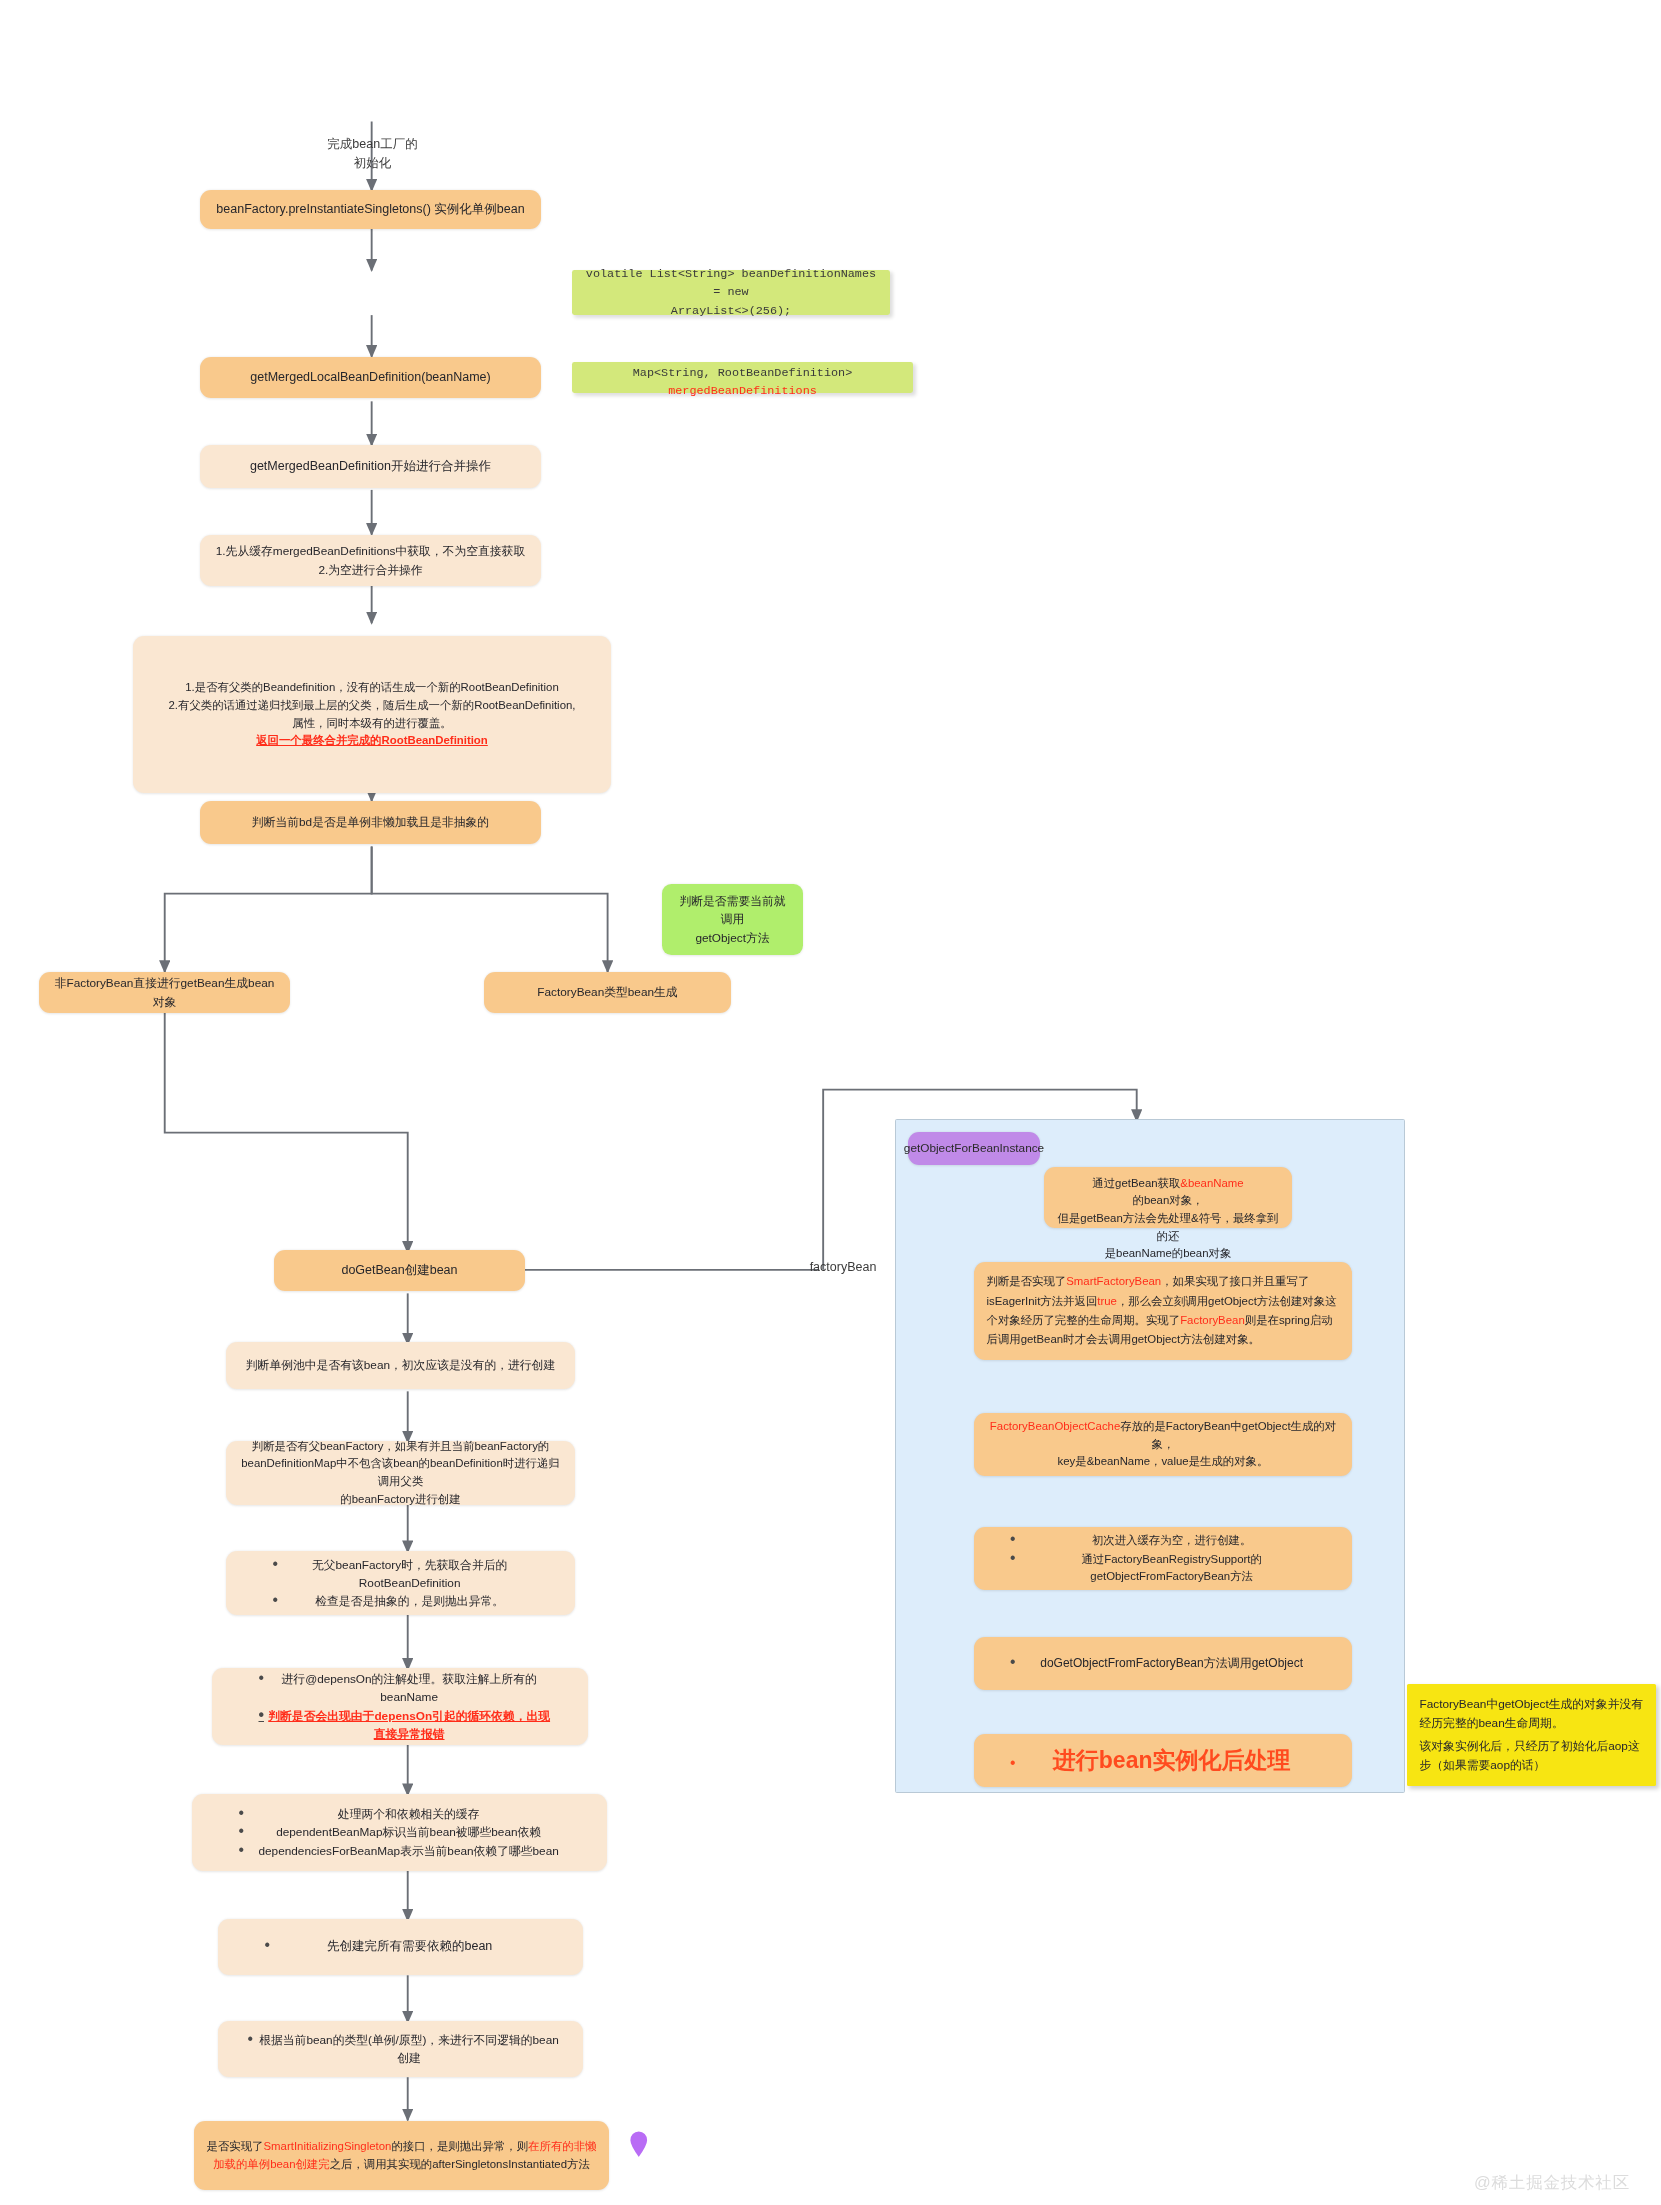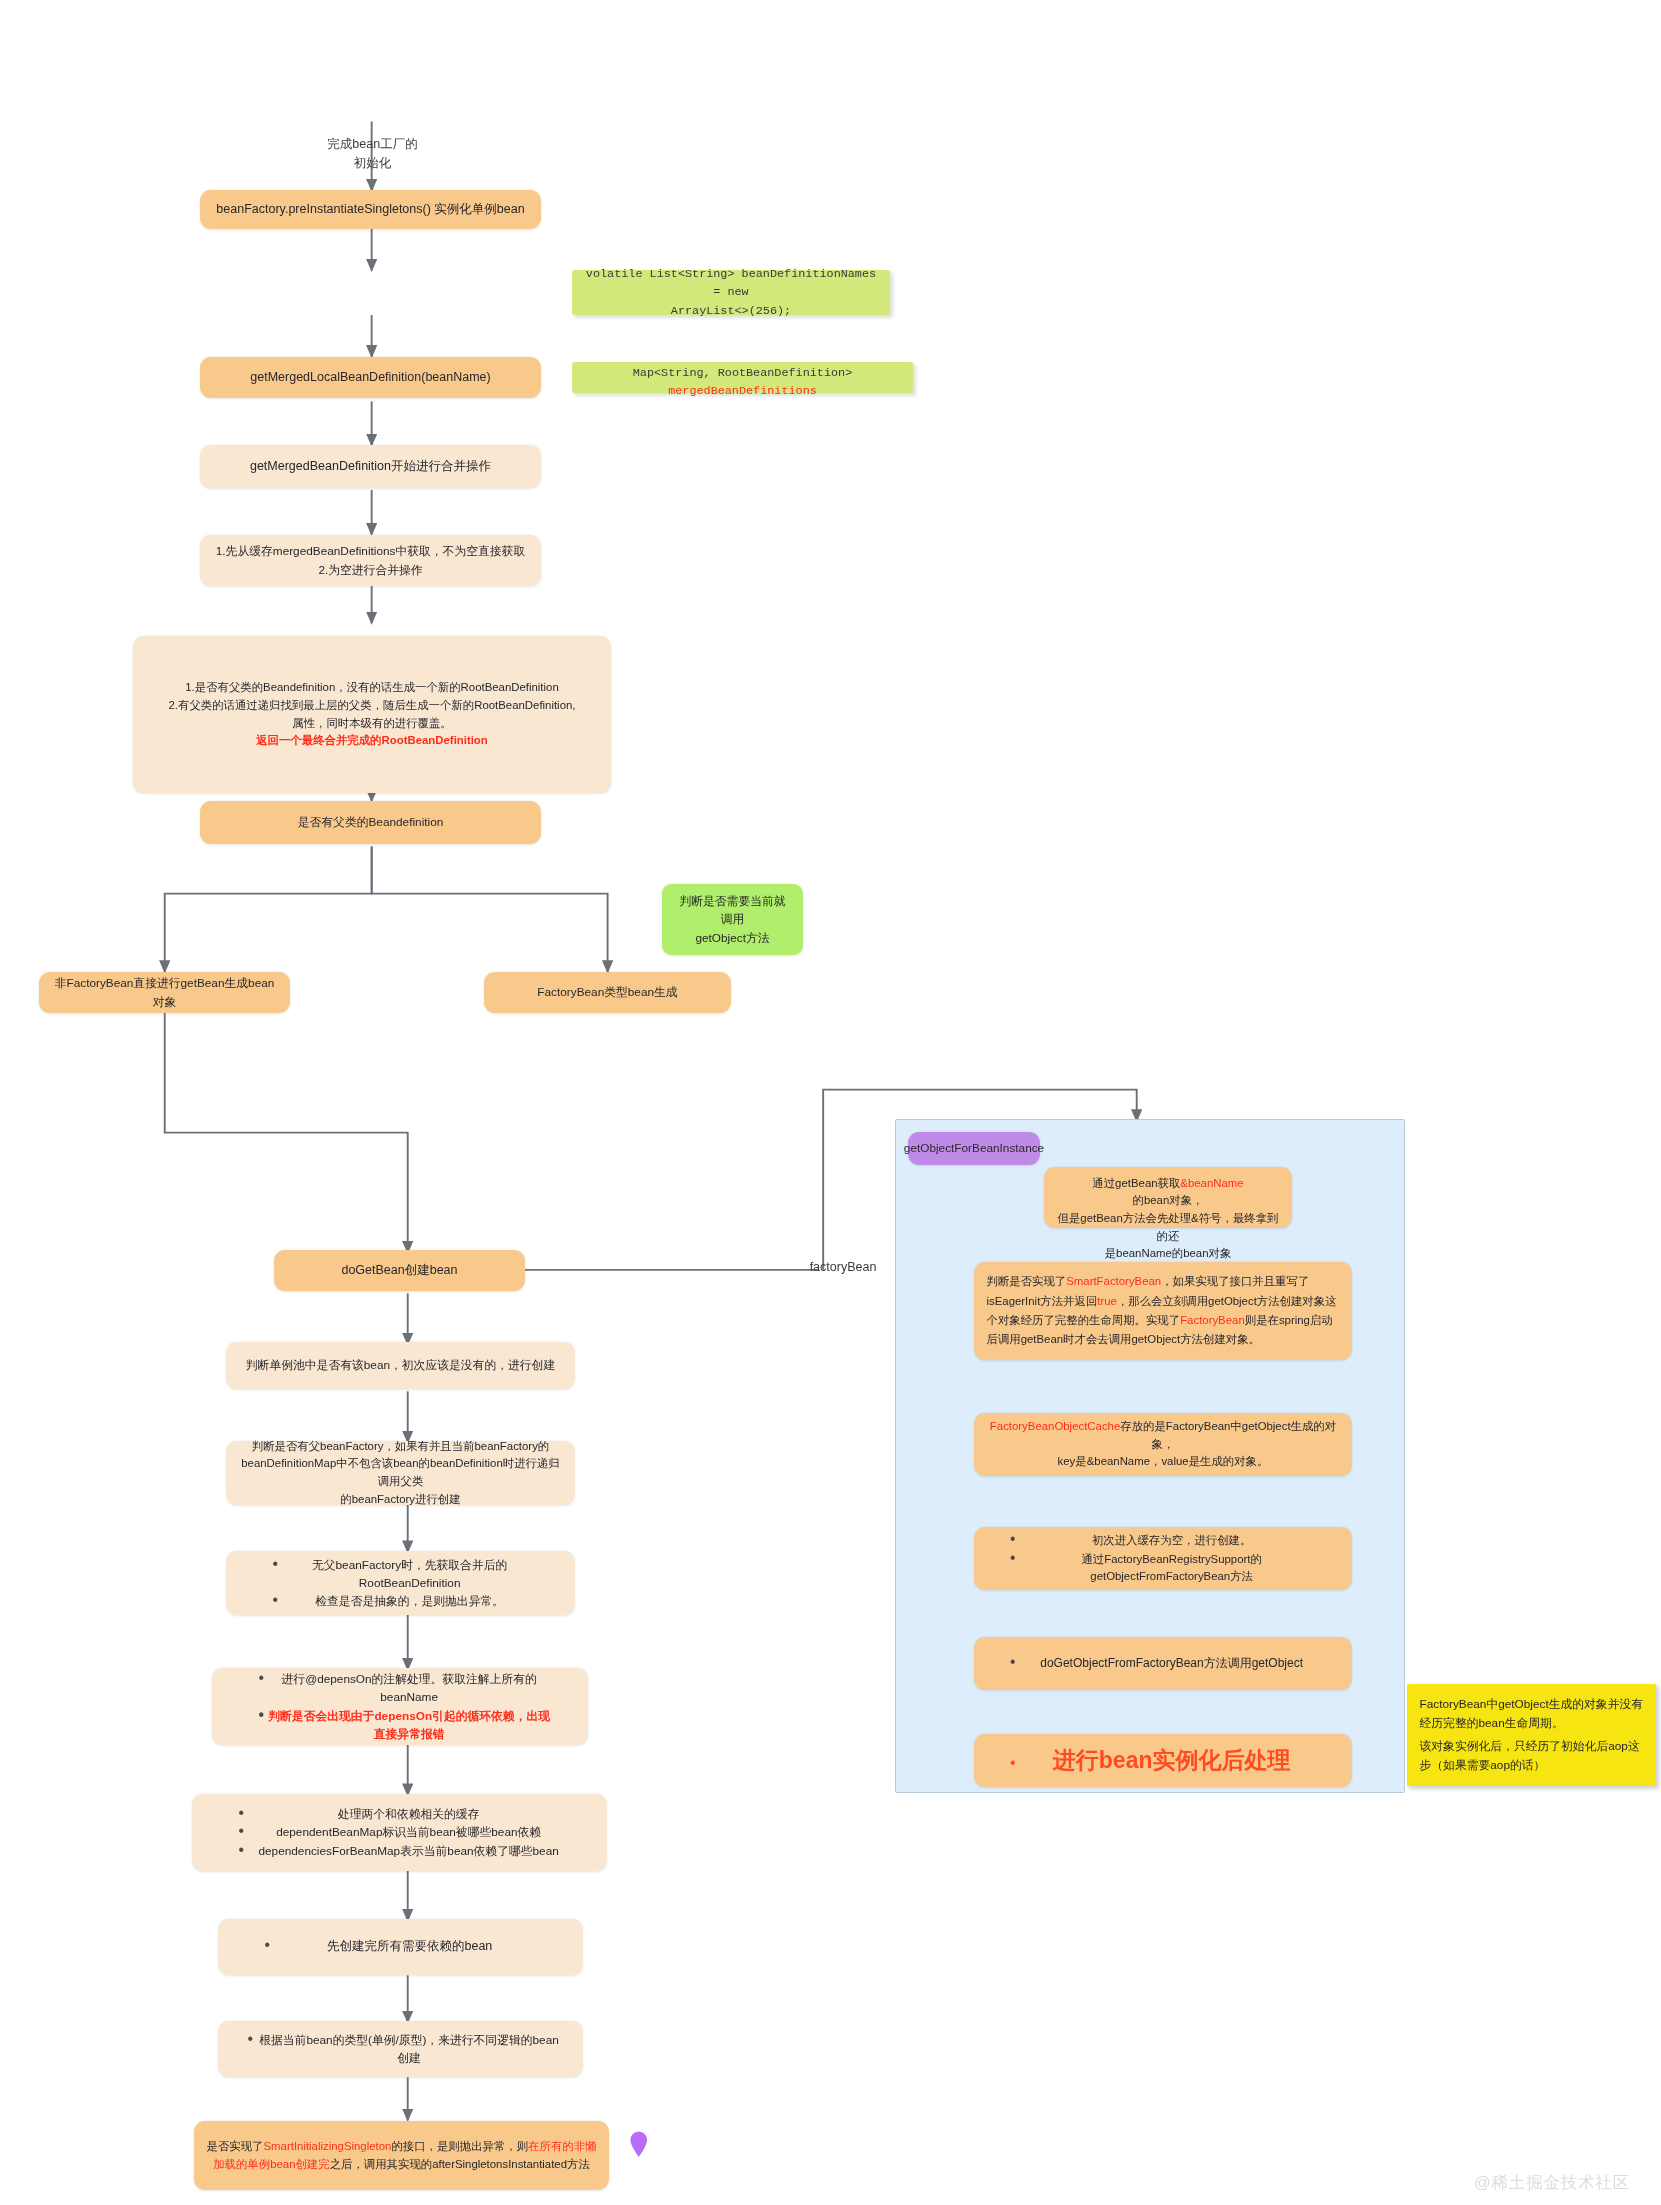--- a/index.html
+++ b/index.html
@@ -29,21 +29,21 @@
   }
   .orange  { background: #f9c98c; }
   .peach   { background: #fae7d2; }
   .green   { background: #d3e87b; color:#3a3a3a; font-family:"Liberation Mono","DejaVu Sans Mono",monospace; border-radius:2.4px; box-shadow:2.4px 2.4px 3.9px rgba(0,0,0,.13);}
   .greennote { background: #b0ee6c; border-radius: 9.4px; }
   .purple  { background: #c08ae8; color:#2a2a2a; border-radius: 11px; }
   .yellow  { background: #f7e512; border-radius: 1.6px; text-align: left; justify-content: flex-start; box-shadow:2.4px 2.4px 4.7px rgba(0,0,0,.18);}
   .panel   { background: #ddedfb; border: 0.8px solid #b9c9d6; border-radius: 1.6px; }
 
   .red { color: #ff2d1a; }
-  .redbold { color: #ff2d1a; font-weight: 700; }
+  .redbold { color: #ff2d1a; font-weight: 700; text-decoration: underline; }
   .bigred { color: #ff4b1f; font-size: 23px; font-weight: 700; }
 
   .edge-label {
     position: absolute;
     font-size: 12.5px;
     color: #3b3b3b;
     text-align: center;
     line-height: 1.5;
     background: transparent;
   }
@@ -133,21 +133,21 @@
   <div class="node peach" style="left:200px; top:535px; width:341px; height:51px; font-size:11.8px; white-space:pre-line;">1.先从缓存mergedBeanDefinitions中获取，不为空直接获取
 2.为空进行合并操作</div>
 
   <div class="node peach" style="left:133px; top:636px; width:478px; height:157px; font-size:11.4px; flex-direction:column;">
     <div>1.是否有父类的Beandefinition，没有的话生成一个新的RootBeanDefinition</div>
     <div>2.有父类的话通过递归找到最上层的父类，随后生成一个新的RootBeanDefinition,</div>
     <div>属性，同时本级有的进行覆盖。</div>
     <div class="redbold">返回一个最终合并完成的RootBeanDefinition</div>
   </div>
 
-  <div class="node orange" style="left:200px; top:801px; width:341px; height:43px; font-size:11.8px;">是否有父类的Beandefinition</div>
+  <div class="node orange" style="left:200px; top:801px; width:341px; height:43px; font-size:11.8px;">判断当前bd是否是单例非懒加载且是非抽象的</div>
 
   <div class="node greennote" style="left:662px; top:884px; width:141px; height:71px; font-size:11.8px; white-space:pre-line;">判断是否需要当前就调用
 getObject方法</div>
 
   <div class="node orange" style="left:39px; top:972px; width:251px; height:41px; font-size:11.8px;">非FactoryBean直接进行getBean生成bean对象</div>
 
   <div class="node orange" style="left:484px; top:972px; width:247px; height:41px; font-size:11.8px;">FactoryBean类型bean生成</div>
 
   <div class="node orange" style="left:274px; top:1250px; width:251px; height:41px; font-size:12.5px;">doGetBean创建bean</div>
 

